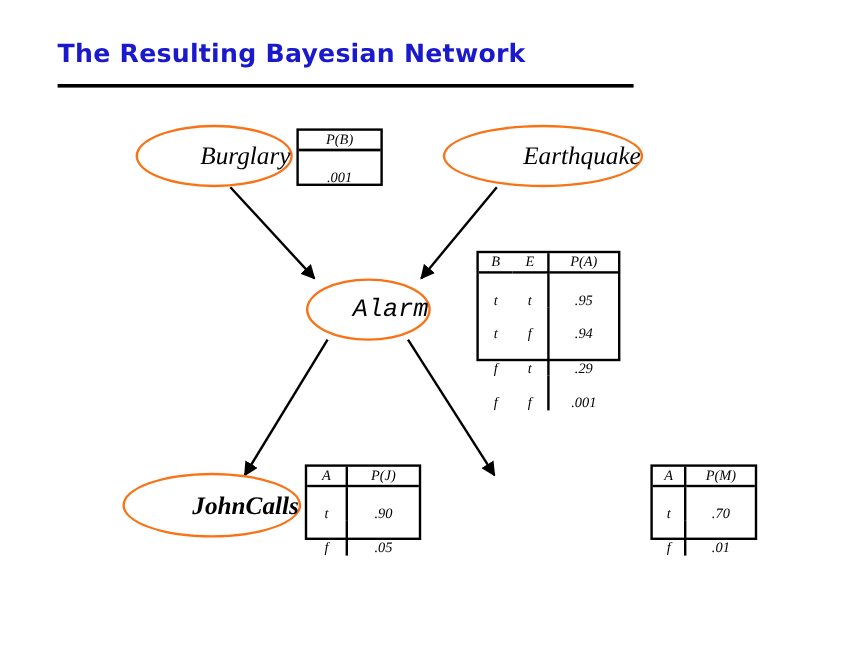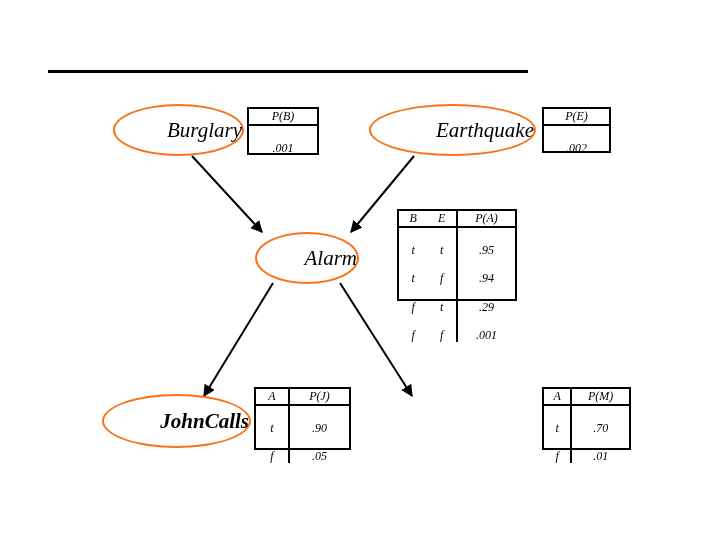--- a/index.html
+++ b/index.html
@@ -61,21 +61,21 @@
   .node-label {
     font-style: italic;
     white-space: nowrap;
   }
 
   #node-burglary   { left: 113px; top: 104px; width: 131px; height: 52px; }
   #node-burglary   .node-label { font-size: 21px; }
   #node-earthquake { left: 369px; top: 104px; width: 167px; height: 52px; }
   #node-earthquake .node-label { font-size: 21px; }
   #node-alarm      { left: 255px; top: 232px; width: 104px; height: 52px; }
-  #node-alarm      .node-label { font-size: 21px; }
+  #node-alarm      .node-label { font-size: 21px; font-family: Liberation Mono, monospace; }
   #node-johncalls  { left: 102px; top: 394px; width: 149px; height: 54px; font-weight: bold; }
   #node-johncalls  .node-label { font-size: 21px; }
   #node-marycalls  { left: 382px; top: 394px; width: 151px; height: 54px; }
   #node-marycalls  .node-label { font-size: 21px; }
 
   
   .cpt {
     position: absolute;
     border: 2px solid #000000;
     background: #ffffff;
@@ -114,20 +114,21 @@
   #cpt-earthquake { left: 542px; top: 107px; width: 69px;  height: 46px; }
   #cpt-alarm      { left: 397px; top: 209px; width: 120px; height: 92px; }
   #cpt-john       { left: 254px; top: 387px; width: 97px;  height: 63px; }
   #cpt-mary       { left: 542px; top: 387px; width: 89px;  height: 63px; }
 </style>
 </head>
 <body>
 
 <div id="slide">
 
+  <div id="slide-title">The Resulting Bayesian Network</div>
   <div id="title-rule"></div>
 
   <svg id="edges" viewBox="0 0 720 540" xmlns="http://www.w3.org/2000/svg">
     <defs>
       <marker id="arrow" viewBox="0 0 10 10" refX="9" refY="5" markerWidth="6" markerHeight="6" orient="auto-start-reverse">
         <path d="M 0 0 L 10 5 L 0 10 z" fill="#000000"></path>
       </marker>
     </defs>
 
     <line x1="192" y1="156" x2="262" y2="232" stroke="#000000" stroke-width="2" marker-end="url(#arrow)"></line>
@@ -159,34 +160,20 @@
             <th>P(B)</th>
           </tr>
         </thead>
         <tbody>
           <tr>
             <td>.001</td>
           </tr>
         </tbody>
       </table>
   </div>
-  <div class="cpt" id="cpt-earthquake">
-    <table>
-        <thead>
-          <tr>
-            <th>P(E)</th>
-          </tr>
-        </thead>
-        <tbody>
-          <tr>
-            <td>.002</td>
-          </tr>
-        </tbody>
-      </table>
-  </div>
   <div class="cpt" id="cpt-alarm">
     <table>
         <thead>
           <tr>
             <th>B</th>
             <th class="vsep">E</th>
             <th>P(A)</th>
           </tr>
         </thead>
         <tbody>

